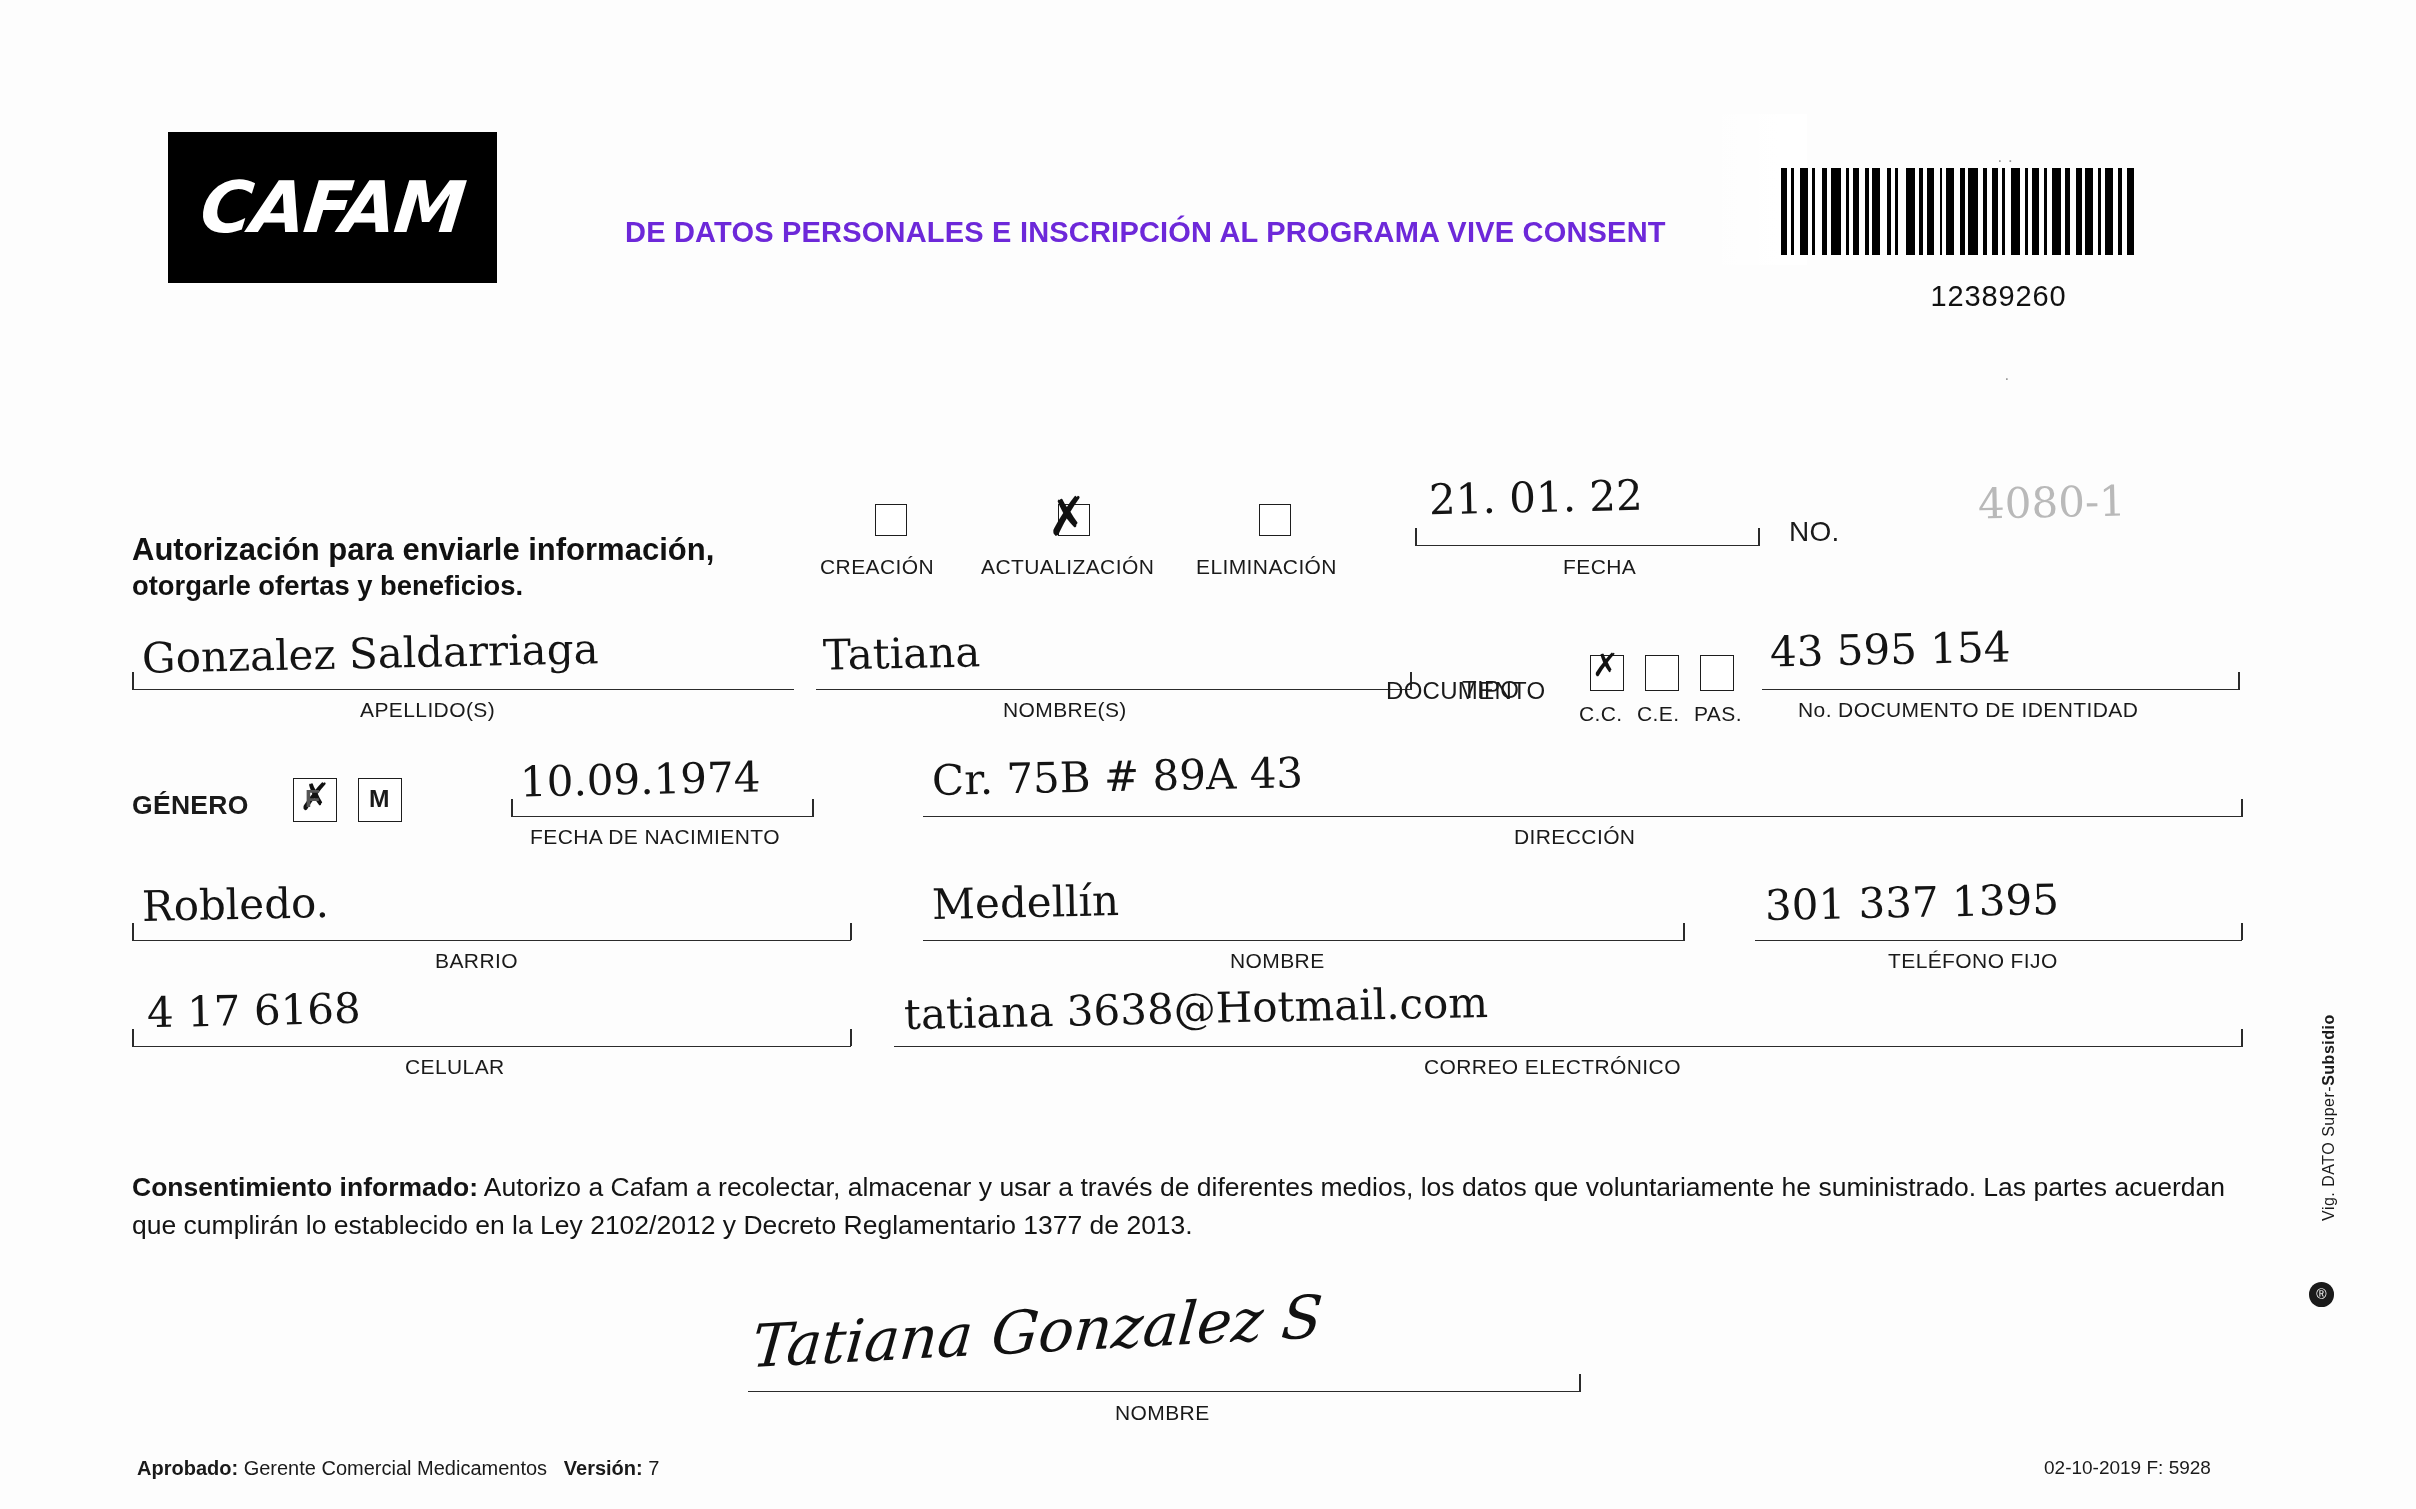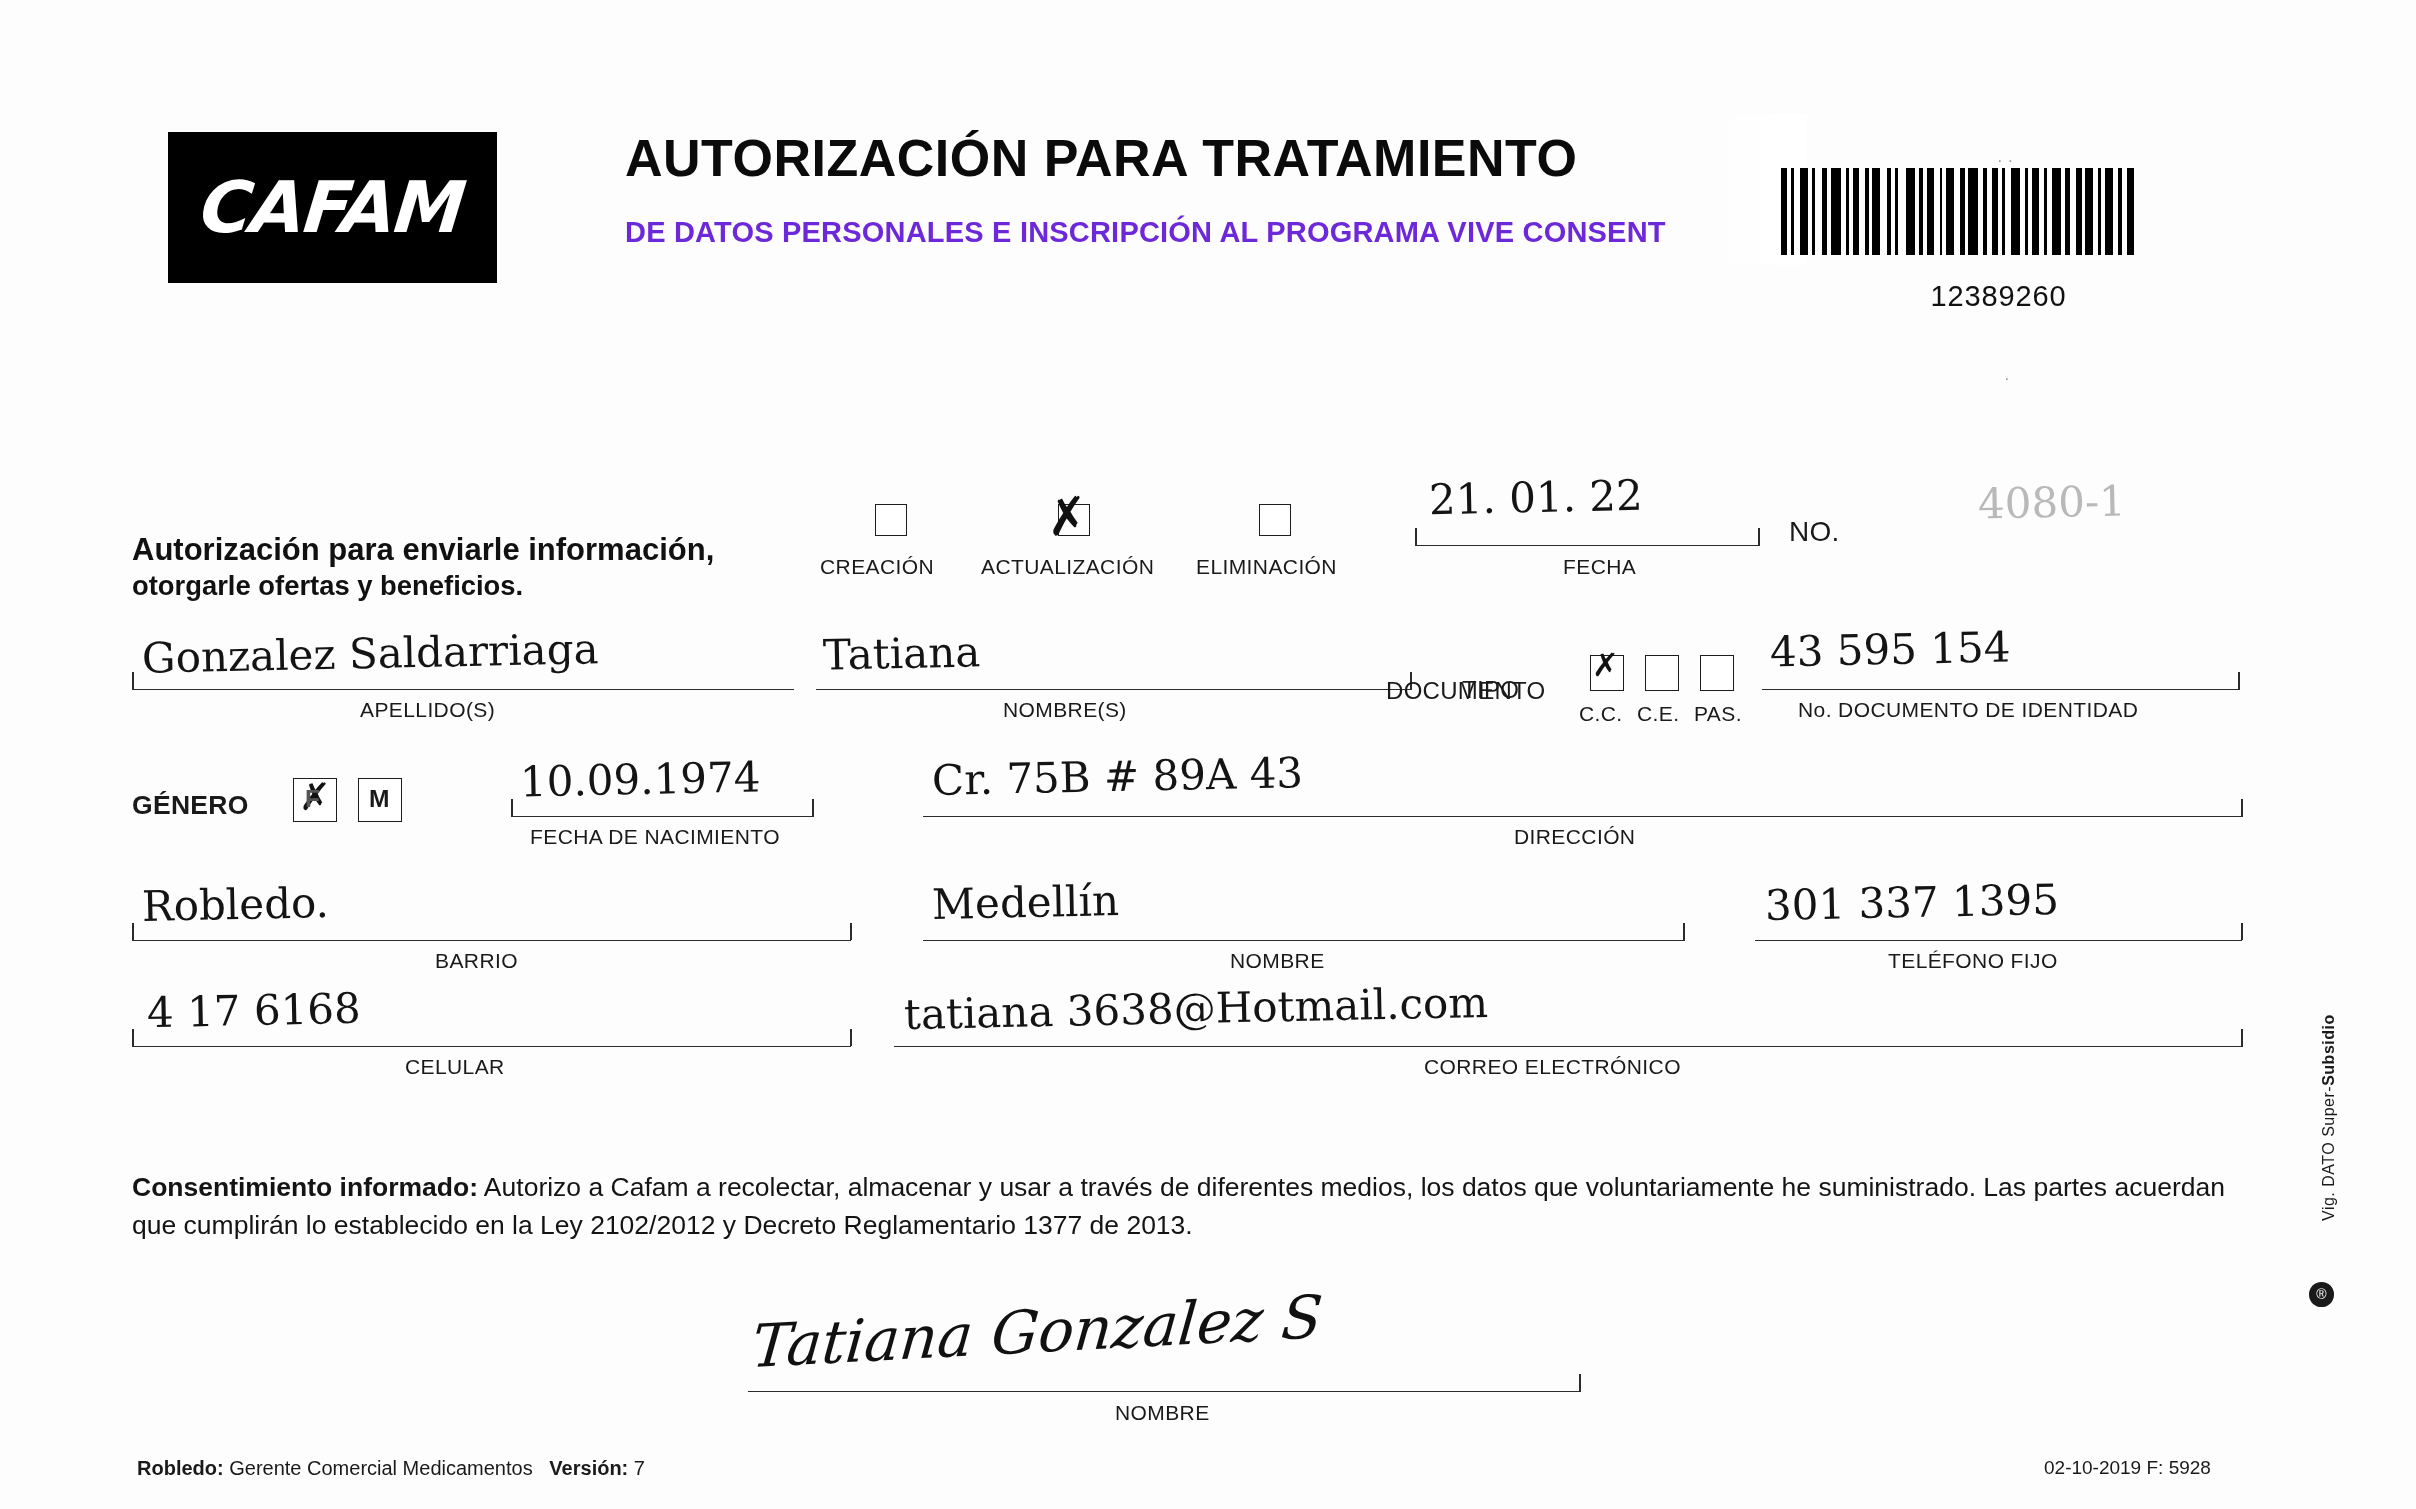--- a/index.html
+++ b/index.html
@@ -253,21 +253,20 @@
 </style>
 </head>
 <body>
 
 <div class="sheet">
 
   <div class="logo-box">
     <span class="logo-text">CAFAM</span>
   </div>
 
-  <div class="title-main">AUTORIZACIÓN PARA TRATAMIENTO</div>
   <div class="title-sub">DE DATOS PERSONALES E INSCRIPCIÓN AL PROGRAMA VIVE CONSENT</div>
   <div class="title-fade"></div>
 
   <div class="barcode">
     <i style="width:5.7px"></i>
       <i style="width:4.7px;background:transparent"></i>
     <i style="width:2.8px"></i>
       <i style="width:5.7px;background:transparent"></i>
     <i style="width:8.5px"></i>
       <i style="width:3.8px;background:transparent"></i>
@@ -437,21 +436,21 @@
   <div class="consent">
     <b>Consentimiento informado:</b><span> Autorizo a Cafam a recolectar, almacenar y usar a través de diferentes medios, los datos que voluntariamente he suministrado. Las partes acuerdan que cumplirán lo establecido en la Ley 2102/2012 y Decreto Reglamentario 1377 de 2013.</span>
   </div>
 
   <div class="signature">Tatiana Gonzalez S</div>
   <div class="fline" style="left:748px; top:1391px; width:833px;"></div>
   <div class="tick" style="left:1579px; top:1374px; height:17px;"></div>
   <div class="lbl lbl-sm" style="left:1115px; top:1401px;">NOMBRE</div>
 
   <div class="footer-left">
-    <b>Robledo:</b>
+    <b>Aprobado:</b>
     <span>Gerente Comercial Medicamentos</span>
     &nbsp;&nbsp;<b>Versión:</b>
     <span>7</span>
   </div>
   <div class="footer-right">02-10-2019  F: 5928</div>
 
   <div class="side-vertical">
     <span>Vig. DATO Super</span>-<b>Subsidio</b>
   </div>
   <div class="side-badge">®</div>

